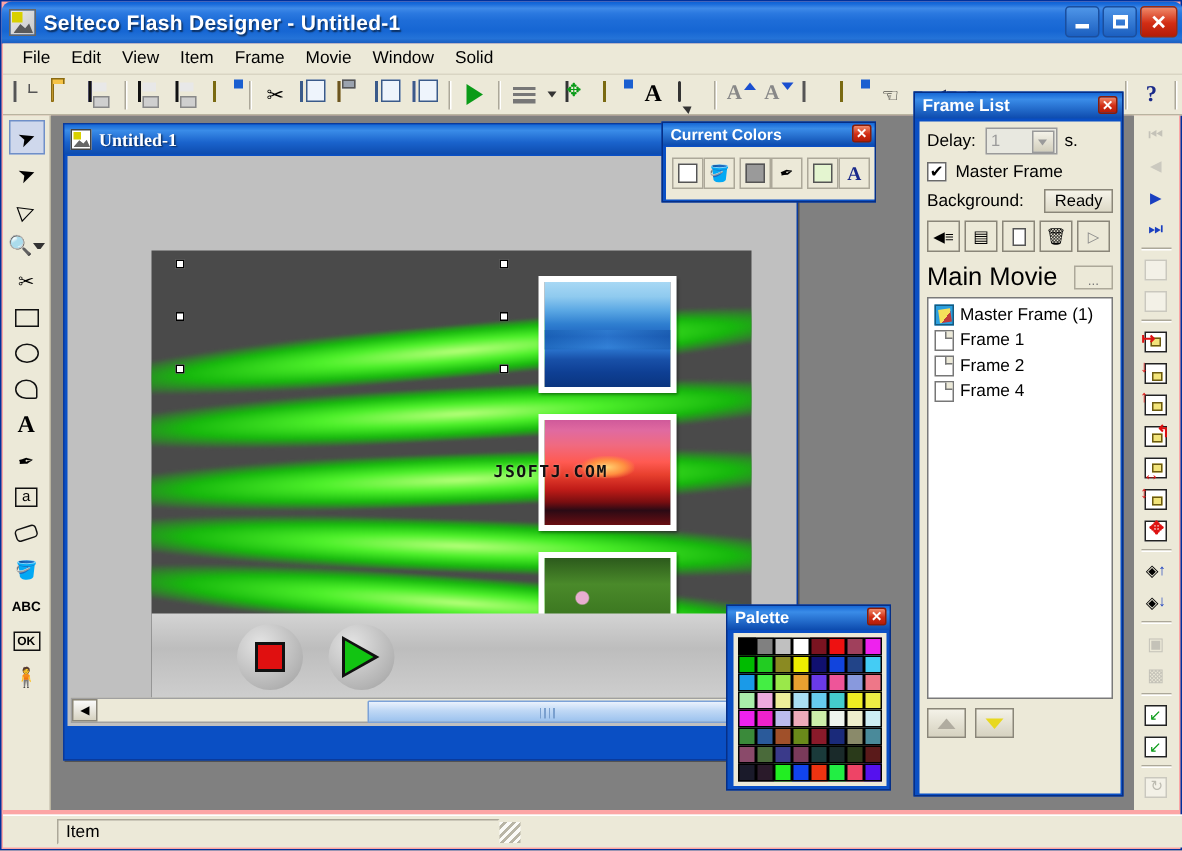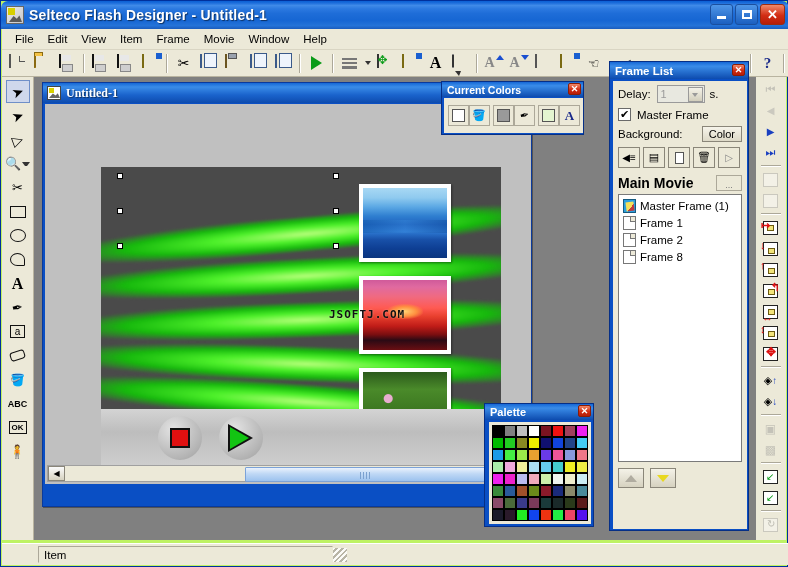--- a/index.html
+++ b/index.html
@@ -6,21 +6,21 @@
   html, body {
     margin: 0; padding: 0;
     width: 788px; height: 567px;
     overflow: hidden;
     font-family: "Liberation Sans", sans-serif;
     font-size: 11px;
   }
   #app {
     position: relative;
     width: 788px; height: 567px;
-    background: #bef264;
+    background: #fca5a5;
     border: 1px solid #00309c;
   }
 
   
   #titlebar {
     position: absolute; left: 0; top: 0; width: 788px; height: 28px;
     background: linear-gradient(to bottom,
       #0a5fd4 0%, #1c6ddb 7%, #3f8ae8 16%, #2b79e0 28%,
       #1e6dd8 45%, #1666d3 70%, #2473d8 88%, #1a5cbd 100%);
     display: flex; align-items: center;
@@ -331,21 +331,21 @@
   }
   .fl-combo .cv{ font-size:11.5px; padding-left:4px; }
   .fl-combo .cb{ position:absolute; right:1px; top:1px; width:16px; height:16px;
     background: linear-gradient(to bottom,#f4f2e8,#d2cebc); border:1px solid #8a8679;
     display:flex;align-items:center;justify-content:center;}
   .fl-combo .cb::after{content:'';border-left:4px solid transparent;border-right:4px solid transparent;border-top:5px solid #111;}
   #fl-toolrow { display:flex; gap:3px; margin-bottom:7px; }
   .flt { width:22px;height:21px; background:#ece9d8; border:1px solid #8a8679;
     display:flex;align-items:center;justify-content:center; font-size:11px; cursor:pointer;}
   #fl-mainmovie { display:flex;align-items:center;justify-content:space-between; margin-bottom:3px; }
-  #fl-mainmovie .mm{ font-size:14px;font-weight:bold; }
+  #fl-mainmovie .mm{ font-size:17px; }
   #fl-dots { width:26px;height:16px; background:#ece9d8; border:1px solid #aca899; font-size:9px;
     display:flex;align-items:flex-end;justify-content:center; color:#777; cursor:pointer;}
   #fl-list { background:#fff; border:1px solid #7a7a7a; height:268px; padding:2px; overflow:hidden; }
   .fl-item { display:flex; align-items:center; height:17px; font-size:11.5px; padding-left:2px; cursor:pointer;}
   .fi-icon { width:13px;height:14px; margin-right:4px; position:relative; flex:none;
     background:#fff; border:1px solid #777; }
   .fi-icon.master { background:#2ba0e0; border:1px solid #155a80; }
   .fi-icon.master::after{content:'';position:absolute;left:2px;top:2px;width:8px;height:9px;
     background:linear-gradient(135deg,#f5e05a 60%,#c03a3a 60%); transform:rotate(-8deg);}
   .fi-icon.page::after{content:'';position:absolute;right:0;top:0;width:4px;height:4px;
@@ -392,21 +392,21 @@
   </div>
 
   <div id="menubar">
     <div class="menu-item">File</div>
     <div class="menu-item">Edit</div>
     <div class="menu-item">View</div>
     <div class="menu-item">Item</div>
     <div class="menu-item">Frame</div>
     <div class="menu-item">Movie</div>
     <div class="menu-item">Window</div>
-    <div class="menu-item">Help</div>
+    <div class="menu-item">Solid</div>
   </div>
 
   <div id="toolbar">
     <div class="tb">
         <span class="ic"><span class="doc fold"></span></span>
       </div>
     <div class="tb">
         <span class="ic"><span class="folder"></span></span>
       </div>
     <div class="tb">
@@ -808,21 +808,21 @@
         <span class="fl-label" style="margin-left:5px">s.</span>
       </div>
 
       <div class="fl-row">
         <span class="chk">✔</span>
         <span class="fl-label">Master Frame</span>
       </div>
 
       <div class="fl-row" style="justify-content:space-between">
         <span class="fl-label">Background:</span>
-        <span class="fl-btn">Color</span>
+        <span class="fl-btn">Ready</span>
       </div>
 
 
       <div id="fl-toolrow">
         <div class="flt">
             <span style="font-size:10px">◀≡</span>
           </div>
         <div class="flt">
             <span style="font-size:11px">▤</span>
           </div>
@@ -850,21 +850,21 @@
         <div class="fl-item">
           <span class="fi-icon page"></span>
           <span>Frame 1</span>
         </div>
         <div class="fl-item">
           <span class="fi-icon page"></span>
           <span>Frame 2</span>
         </div>
         <div class="fl-item">
           <span class="fi-icon page"></span>
-          <span>Frame 8</span>
+          <span>Frame 4</span>
         </div>
       </div>
 
       <div id="fl-navrow">
         <div class="flnav">
             <span class="up"></span>
           </div>
         <div class="flnav">
             <span class="dn"></span>
           </div>

